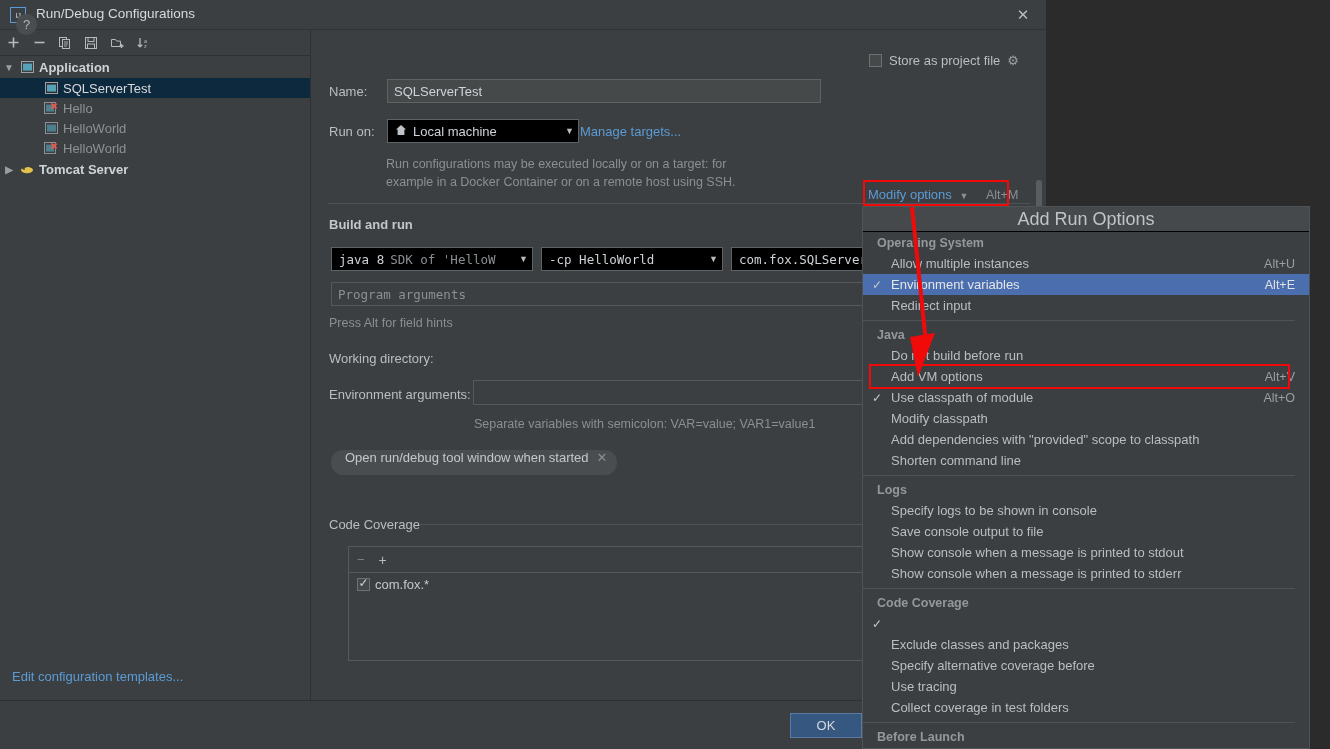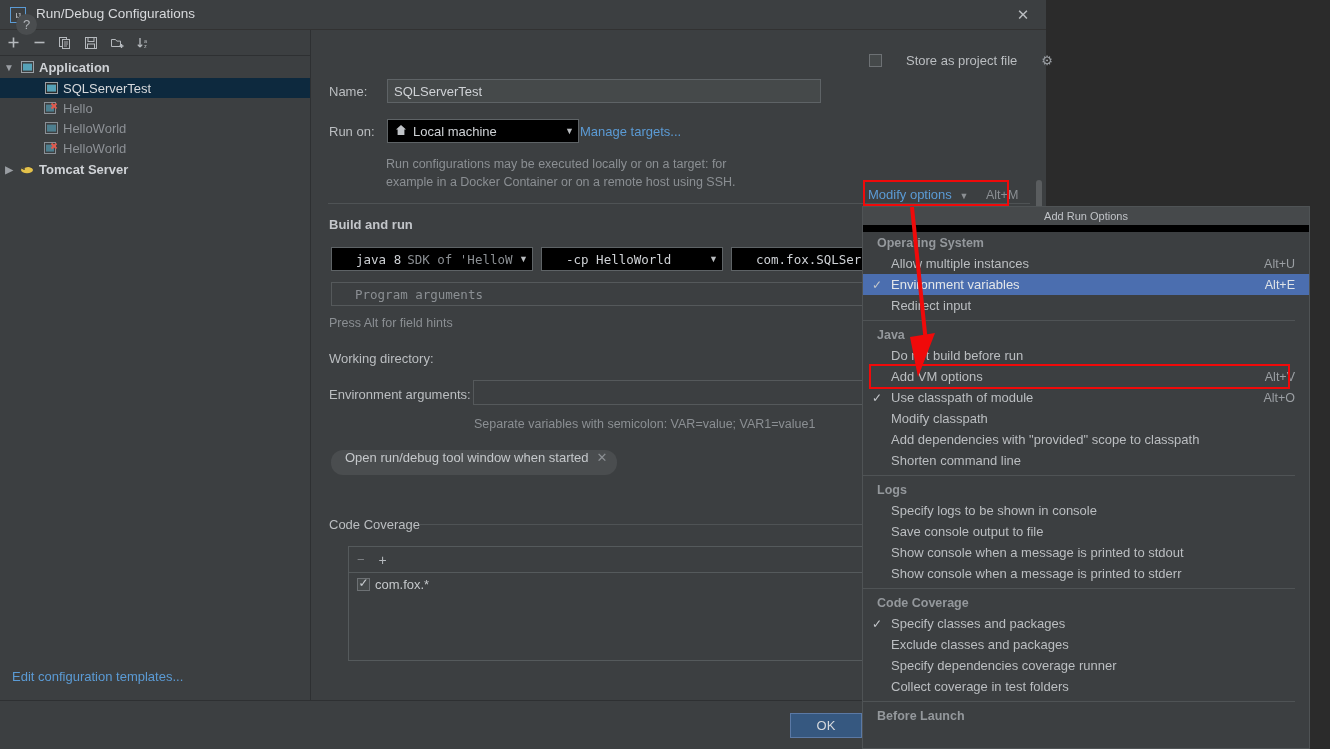--- a/index.html
+++ b/index.html
@@ -192,21 +192,20 @@
   }
   .combo .arrow {
     margin-left: auto;
     color: #b9bcbf;
     font-size: 9px;
     padding-left: 6px;
   }
   .mono {
     font-family: "DejaVu Sans Mono", "Liberation Mono", monospace;
     font-size: 12.5px;
-    margin-left: 17px;
   }
   .mono-dim { color: #8b8f93; }
 
   .section-title {
     position: absolute;
     font-size: 13px;
     font-weight: bold;
     color: #c3c6ca;
     white-space: nowrap;
   }
@@ -230,21 +229,21 @@
     left: 0.5px; top: -3px;
     font-size: 12px;
     color: #c9cdd1;
     line-height: 14px;
   }
   #store-project-file {
     position: absolute;
     left: 869px; top: 53px;
     display: flex;
     align-items: center;
-    gap: 24px;
+    gap: 7px;
     font-size: 13px;
     color: #bbbec1;
     cursor: pointer;
     white-space: nowrap;
   }
   .gear {
     color: #9a9ea3;
     font-size: 13px;
   }
 
@@ -334,23 +333,23 @@
     width: 448px;
     height: 543px;
     background: #3c3f41;
     border: 1px solid #4f5355;
     box-sizing: border-box;
     overflow: hidden;
   }
   #popup-header {
     height: 25px;
     background: #46494b;
-    border-bottom: 7px solid #000000;
+    border-bottom: 1px solid #000000;
     color: #c0c3c7;
-    font-size: 11px;
+    font-size: 18px;
     display: flex;
     align-items: center;
     justify-content: center;
     box-sizing: border-box;
   }
   .pop-group {
     font-size: 12.5px;
     font-weight: bold;
     color: #94989c;
     padding: 4px 0 3px 14px;
@@ -704,31 +703,35 @@
         </div>
         <div class="pop-item">
           <span class="pop-check"></span>
           <span class="pop-label">Show console when a message is printed to stderr</span>
           <span class="pop-key"></span>
         </div>
         <div class="pop-sep"></div>
         <div class="pop-group">Code Coverage</div>
         <div class="pop-item">
           <span class="pop-check">✓</span>
-          <span class="pop-label">Specify classes and packages</span>
           <span class="pop-key"></span>
         </div>
         <div class="pop-item">
           <span class="pop-check"></span>
           <span class="pop-label">Exclude classes and packages</span>
           <span class="pop-key"></span>
         </div>
         <div class="pop-item">
           <span class="pop-check"></span>
-          <span class="pop-label">Specify dependencies coverage runner</span>
+          <span class="pop-label">Specify alternative coverage before</span>
+          <span class="pop-key"></span>
+        </div>
+        <div class="pop-item">
+          <span class="pop-check"></span>
+          <span class="pop-label">Use tracing</span>
           <span class="pop-key"></span>
         </div>
         <div class="pop-item">
           <span class="pop-check"></span>
           <span class="pop-label">Collect coverage in test folders</span>
           <span class="pop-key"></span>
         </div>
         <div class="pop-sep"></div>
         <div class="pop-group">Before Launch</div>
         <div class="pop-item">

